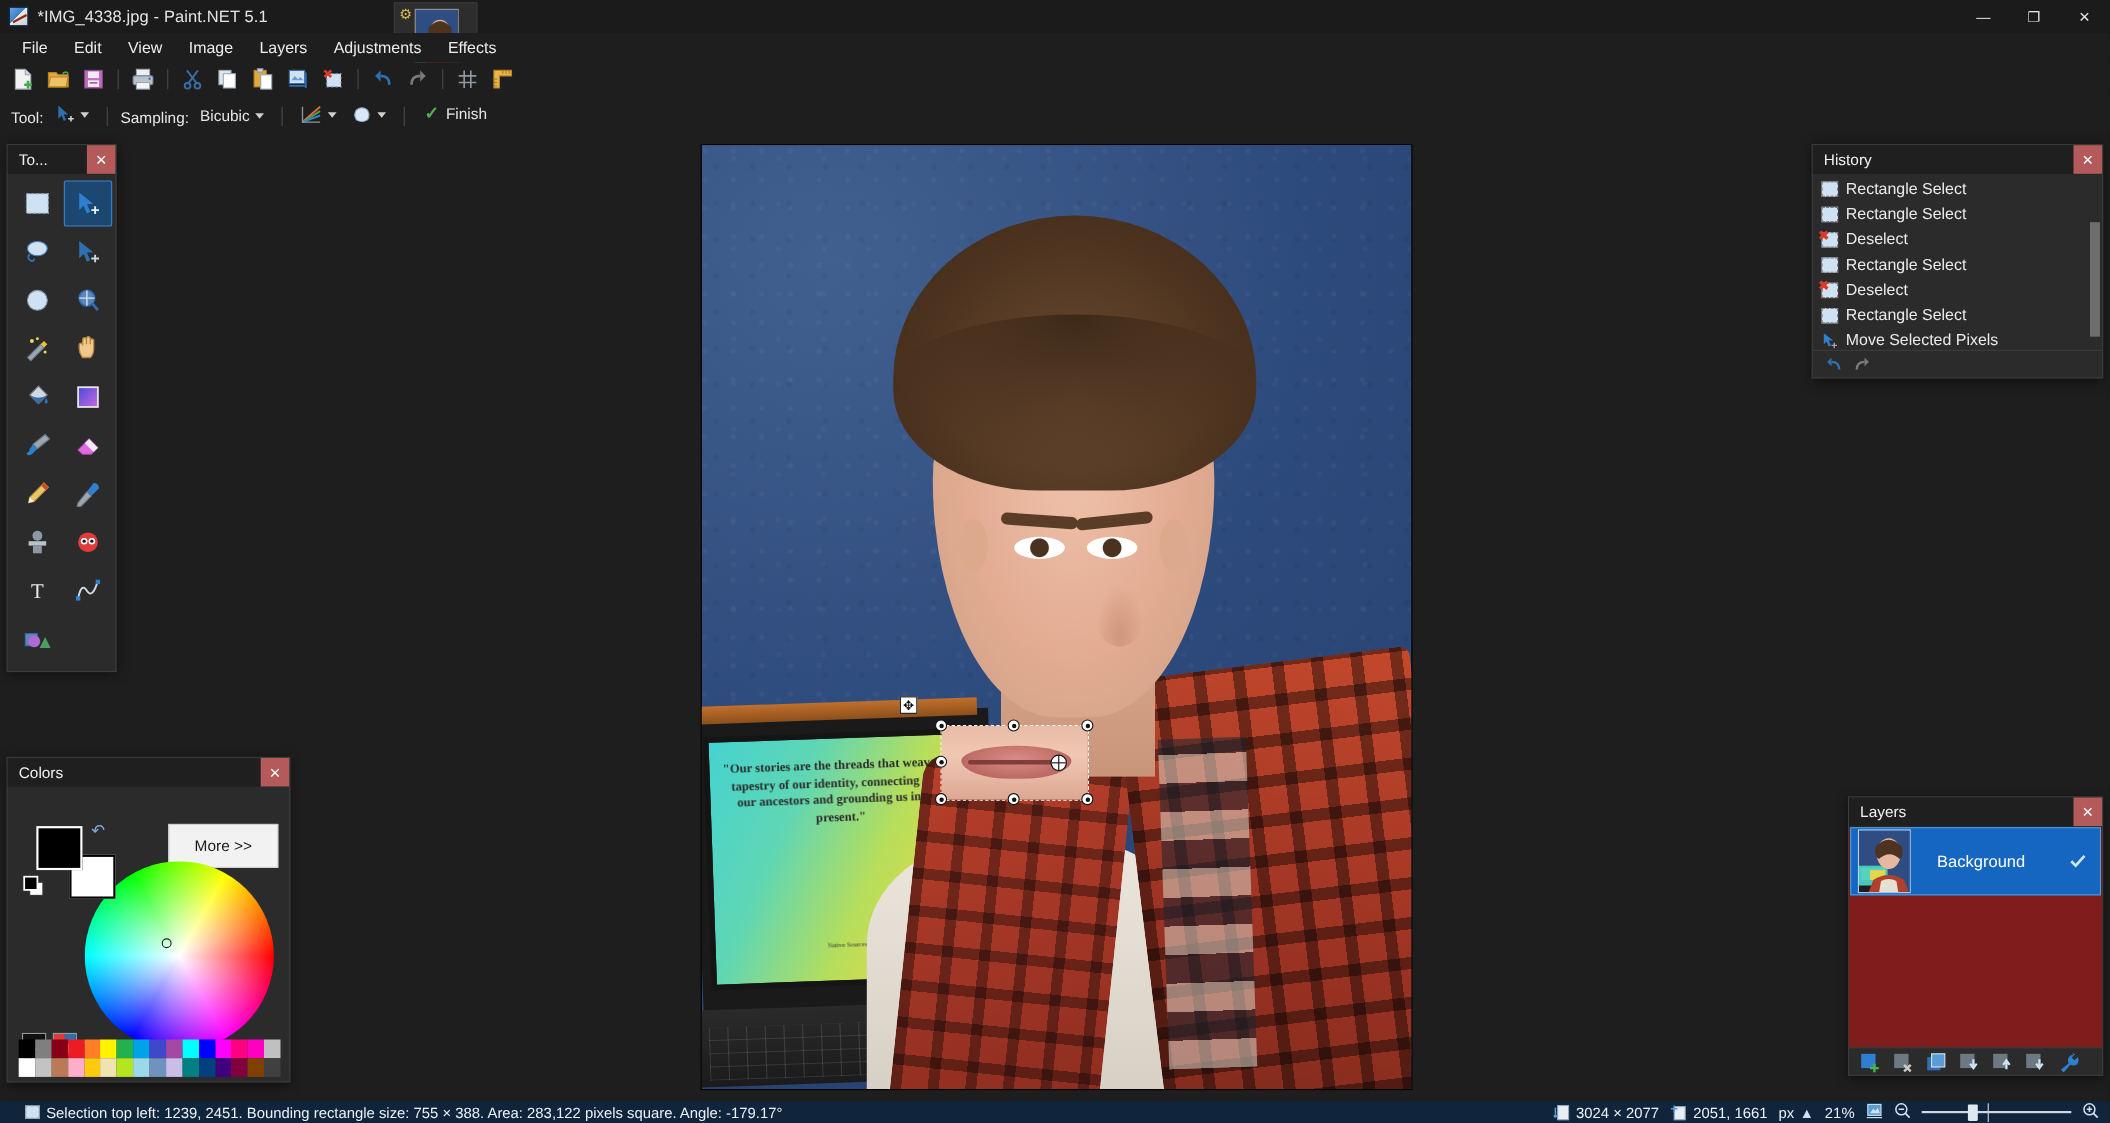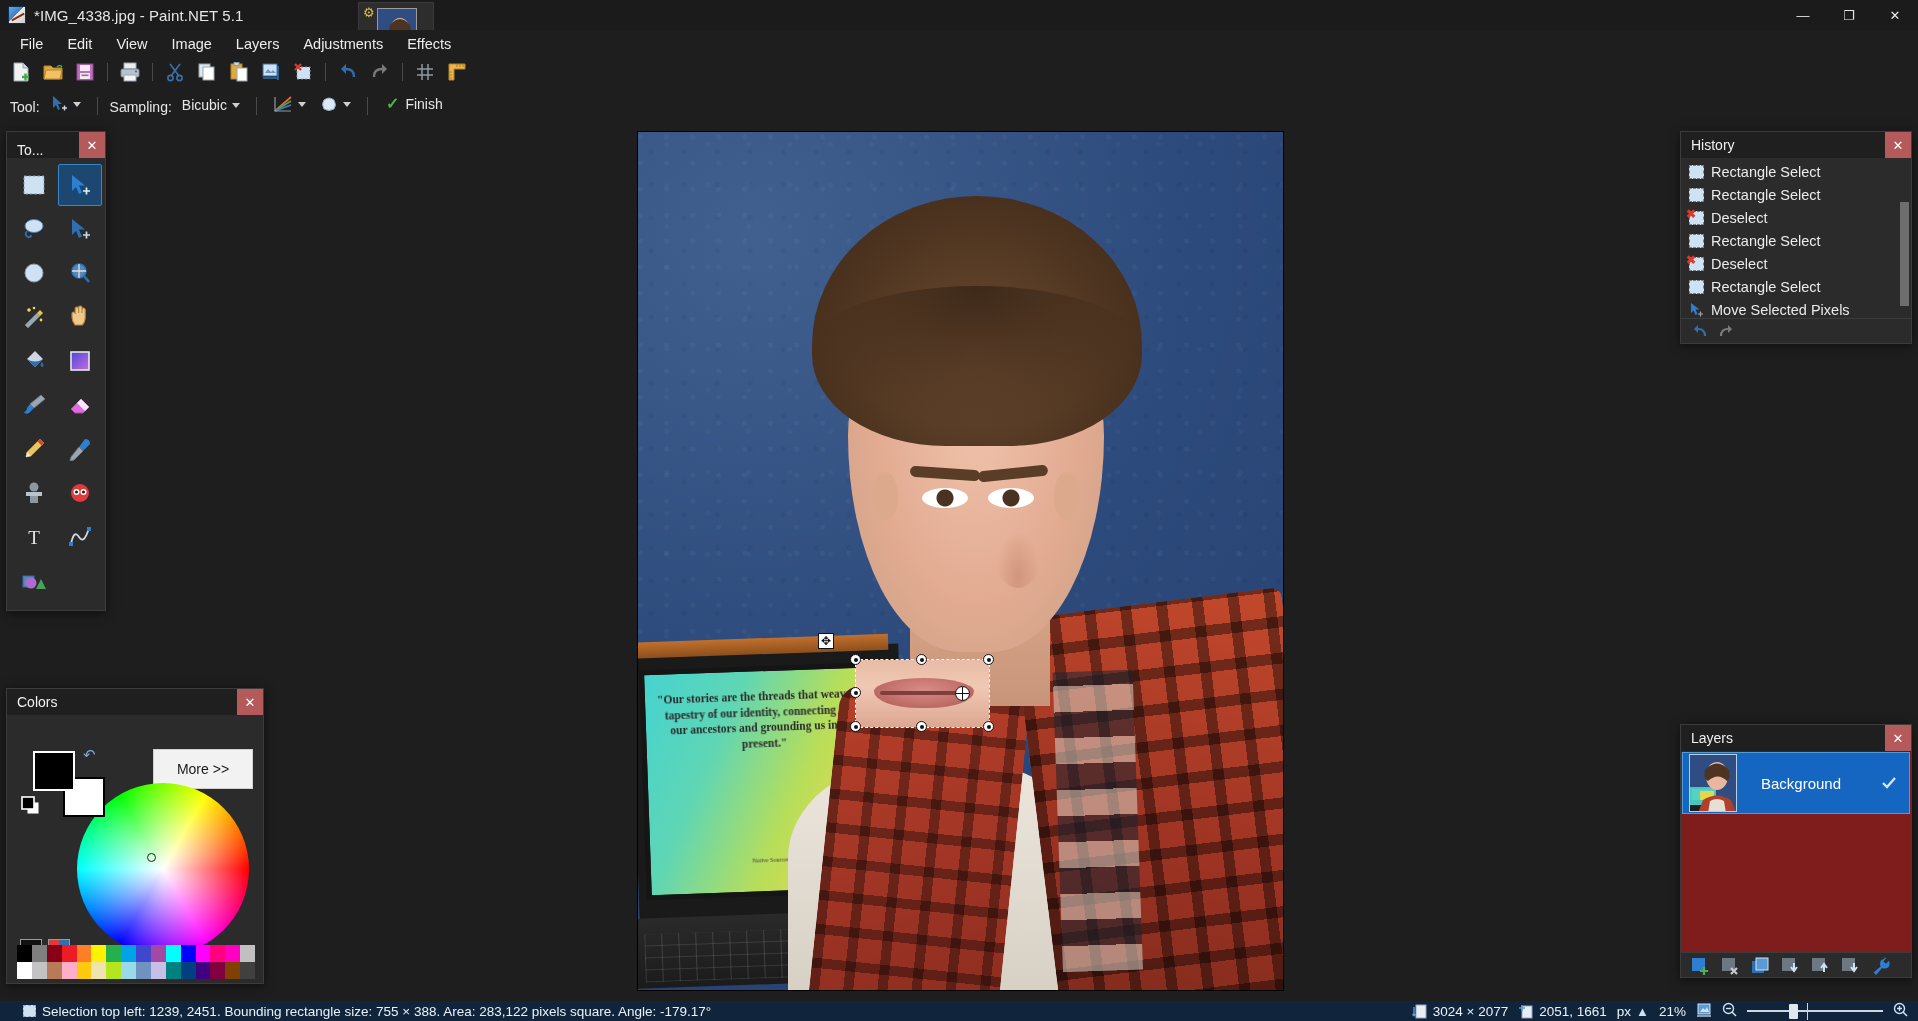--- a/index.html
+++ b/index.html
@@ -100,21 +100,21 @@
     height: 26px; background:#1f1f1f; display:flex; align-items:center; justify-content:space-between;
   }
   .panel-title { font-size:14px; color:#f0f0f0; padding-left:10px; }
   .panel-x {
     width:26px; height:26px; background:#b45a5a; color:#fff; font-size:13px;
     display:flex; align-items:center; justify-content:center;
   }
 
   
   #tools-panel { left: 6px; top: 131px; width: 100px; }
-  #tools-panel .panel-head { height: 26px; align-items: flex-end; }
+  #tools-panel .panel-head { height: 26px; }
   .tools-grid { display:grid; grid-template-columns: 1fr 1fr; padding: 6px 5px 8px 5px; gap: 2px; }
   .tool-cell { width:44px; height:42px; display:flex; align-items:center; justify-content:center; border:1px solid transparent; border-radius:2px; }
   .tool-cell.sel { background:#1b4770; border-color:#3b86c9; }
 
   
   #colors-panel { left: 6px; top: 688px; width: 258px; height: 296px; }
   .colors-body { position: relative; height: 270px; }
   .sw-prim {
     position:absolute; left:26px; top:36px; width:42px; height:40px;
     background:#000; border:2px solid #fff; z-index:3;
@@ -142,21 +142,21 @@
     position:absolute; left:140px; top:138px; width:9px; height:9px;
     border:1px solid #222; border-radius:50%; background:transparent;
   }
   .pal-tools { position:absolute; left:13px; top:224px; display:flex; align-items:center; gap:6px; }
   .pal-sq { width:22px; height:20px; border:1px solid #9a9a9a; }
   .palette-strip { position:absolute; left:10px; bottom:6px; width:238px; height:34px; display:grid; grid-template-rows:1fr 1fr; }
   .palette-row { display:grid; grid-template-columns: repeat(16, 1fr); }
   .palette-row span { display:block; }
 
   
-  #history-panel { right: 6px; top: 131px; width: 232px; height: 213px; }
+  #history-panel { right: 6px; top: 131px; width: 265px; height: 213px; }
   .hist-list { position:relative; height: 160px; overflow:hidden; padding-top:2px; }
   .hist-item { height: 23px; display:flex; align-items:center; gap:7px; padding-left:8px; font-size:14.5px; color:#eaeaea; }
   .hist-ico {
     width:15px; height:14px; background:#cfe2f3; border:1px dashed #7d7d7d; flex:0 0 auto; position:relative;
   }
   .hist-ico.move { background:transparent; border:none; }
   .hist-ico .xmark { position:absolute; left:-4px; top:-5px; color:#d83a2b; font-size:12px; font-weight:bold; }
   .hist-scroll { position:absolute; right:2px; top:44px; width:9px; height:104px; background:#3a3a3a; }
   .hist-scroll i { position:absolute; left:0; top:0; width:9px; height:104px; background:#6e6e6e; display:block; }
   .hist-foot { height:25px; border-top:1px solid #3c3c3c; display:flex; align-items:center; gap:4px; padding-left:8px; }

